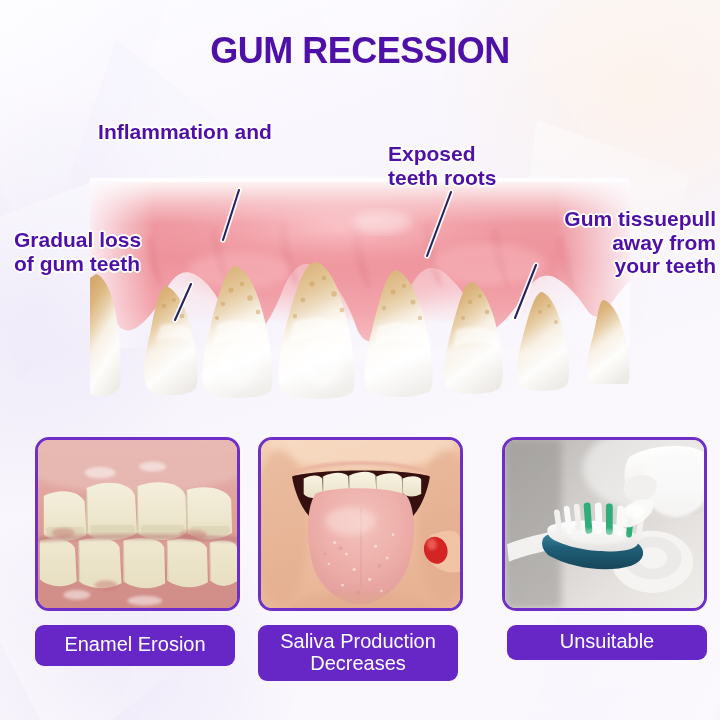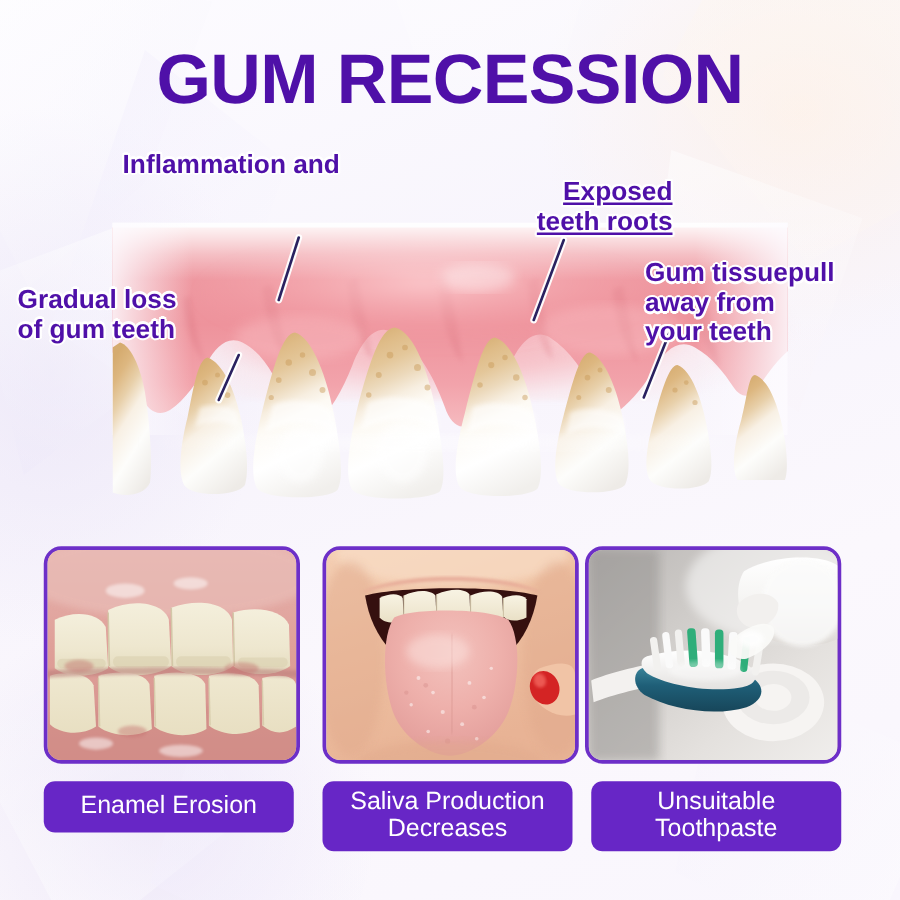--- a/index.html
+++ b/index.html
@@ -43,21 +43,21 @@
   .s8{right:-40px;bottom:-50px;width:220px;height:240px;
       background:linear-gradient(300deg,rgba(255,255,255,.85),rgba(235,228,248,.25));
       clip-path:polygon(16% 0,100% 34%,68% 100%,0 70%);}
   .s9{left:300px;top:-50px;width:180px;height:160px;
       background:linear-gradient(180deg,rgba(255,255,255,.6),rgba(255,255,255,0));
       clip-path:polygon(0 0,100% 0,74% 100%,26% 86%);}
 
   
   #title{
     position:absolute;left:0;right:0;top:30px;text-align:center;
-    font-size:56px;font-weight:700;letter-spacing:-.5px;
+    font-size:36px;font-weight:700;letter-spacing:-.5px;
     color:#4f10a8;
     font-family:"Liberation Sans", sans-serif;
   }
 
   
   #illus{position:absolute;left:90px;top:178px;width:540px;height:225px;}
   .gum-glow{
     position:absolute;left:-10px;top:-8px;width:560px;height:150px;
     background:radial-gradient(ellipse 280px 78px at 50% 62%, rgba(244,160,168,.85) 0%, rgba(246,180,186,.7) 45%, rgba(250,215,218,.35) 72%, rgba(255,255,255,0) 100%);
     filter:blur(2px);
@@ -69,31 +69,31 @@
     position:absolute;color:#4f10a8;font-weight:700;line-height:1.12;
     font-size:21px;
     text-shadow:
       -1.4px -1.4px 0 #fff, 1.4px -1.4px 0 #fff,
       -1.4px  1.4px 0 #fff, 1.4px  1.4px 0 #fff,
        0 -1.8px 0 #fff, 0 1.8px 0 #fff,
       -1.8px 0 0 #fff, 1.8px 0 0 #fff;
   }
   #lbl-inflammation{left:50px;top:120px;width:270px;text-align:center;}
   #lbl-gradual{left:14px;top:228px;width:190px;text-align:left;}
-  #lbl-exposed{left:388px;top:142px;width:150px;text-align:right;text-decoration:underline;}
-  #lbl-pull{left:516px;top:207px;width:200px;text-align:left;}
+  #lbl-exposed{left:388px;top:142px;width:150px;text-align:left;}
+  #lbl-pull{left:516px;top:207px;width:200px;text-align:right;}
 
   .leader{position:absolute;}
 
   
   #cards{position:absolute;left:0;top:437px;width:720px;height:255px;}
   .card{position:absolute;top:0;width:205px;}
   .card.c1{left:35px;}
   .card.c2{left:258px;}
-  .card.c3{left:468px;}
+  .card.c3{left:502px;}
   .thumb{
     width:205px;height:174px;border:3px solid #6d2fc8;border-radius:14px;
     overflow:hidden;position:relative;box-sizing:border-box;
     background:#e9d8d2;
   }
   .thumb svg{display:block;width:100%;height:100%;}
   .caption{
     margin-top:14px;background:#6726c6;border-radius:9px;color:#fff;
     font-size:20px;line-height:1.08;text-align:center;
     padding:9px 8px 10px;box-sizing:border-box;
@@ -589,18 +589,17 @@
           </g>
 
           <path d="M 118 74 C 132 62 146 58 152 64 C 156 72 146 84 130 90 C 120 92 112 84 118 74 Z" fill="#fafaf8" opacity=".95"></path>
           <ellipse cx="134" cy="74" rx="10" ry="7" fill="#ffffff" opacity=".8" filter="url(#bb1)"></ellipse>
 
           <ellipse cx="96" cy="100" rx="30" ry="8" fill="#ffffff" opacity=".35" filter="url(#bb1)"></ellipse>
         </svg>
       </div>
       <div class="caption two">
         <div>Unsuitable</div>
-        <div>Toothpaste</div>
       </div>
     </div>
 
   </div>
 </div>
 
 </body></html>

